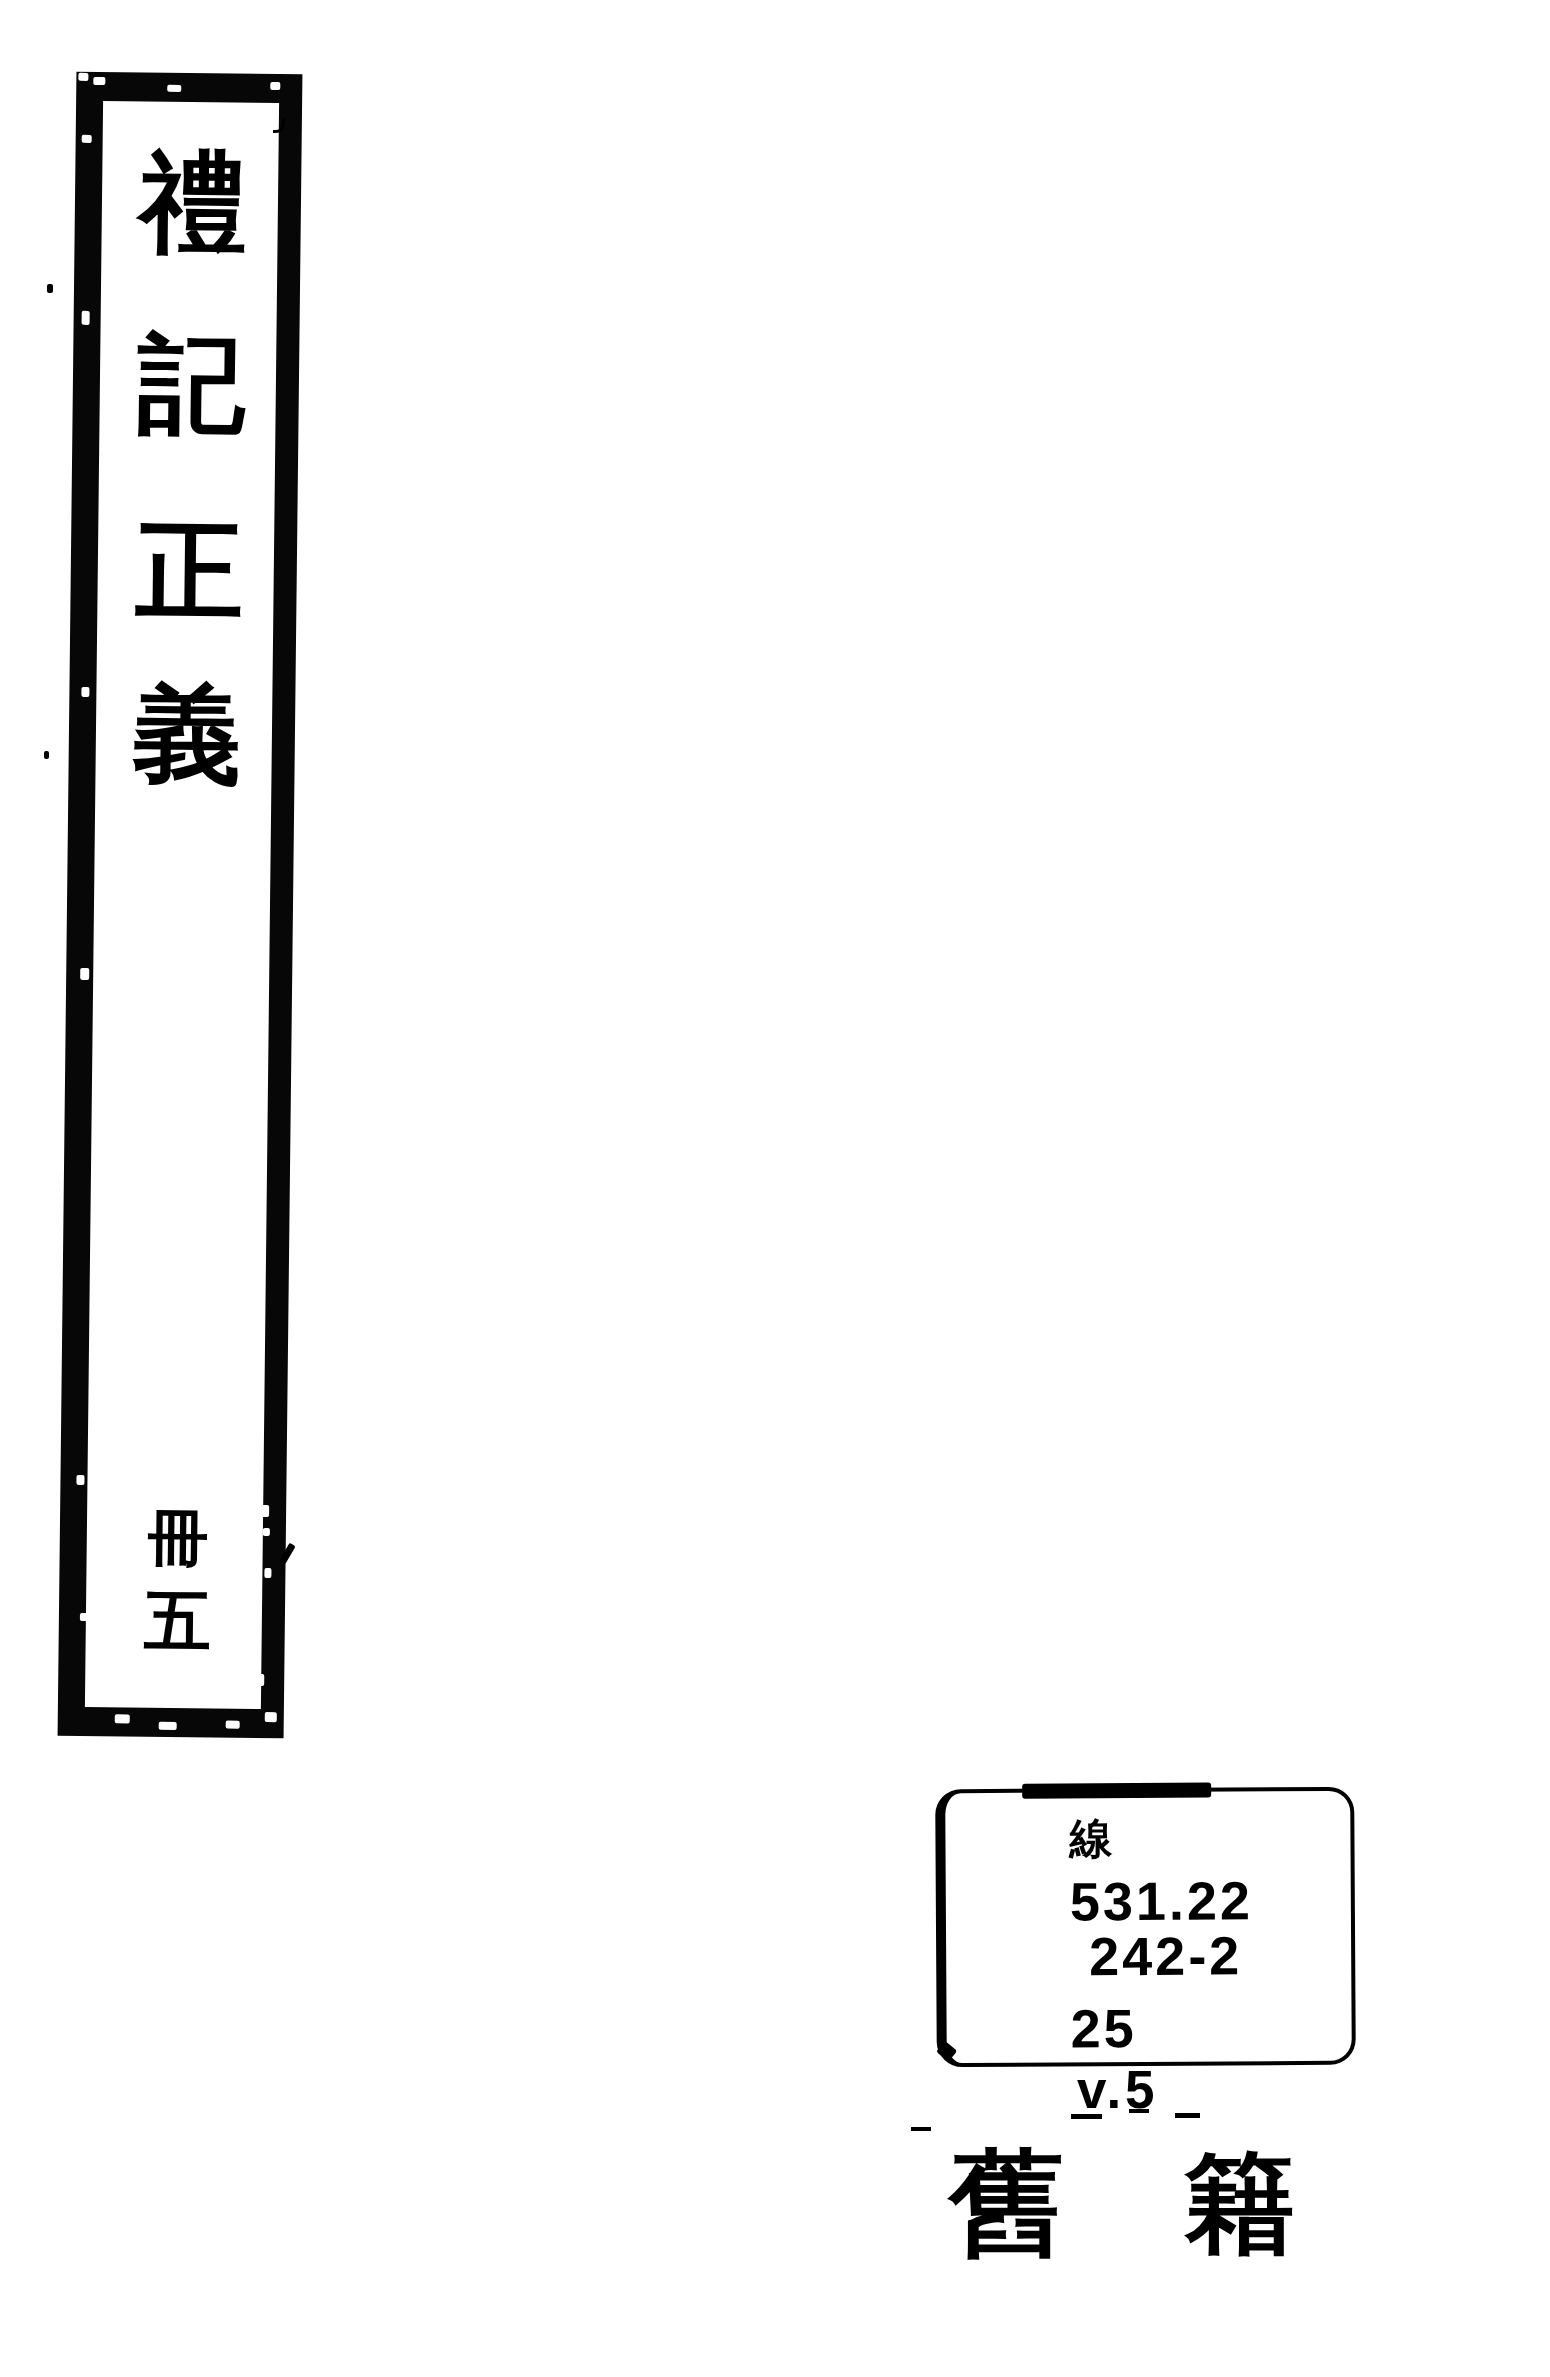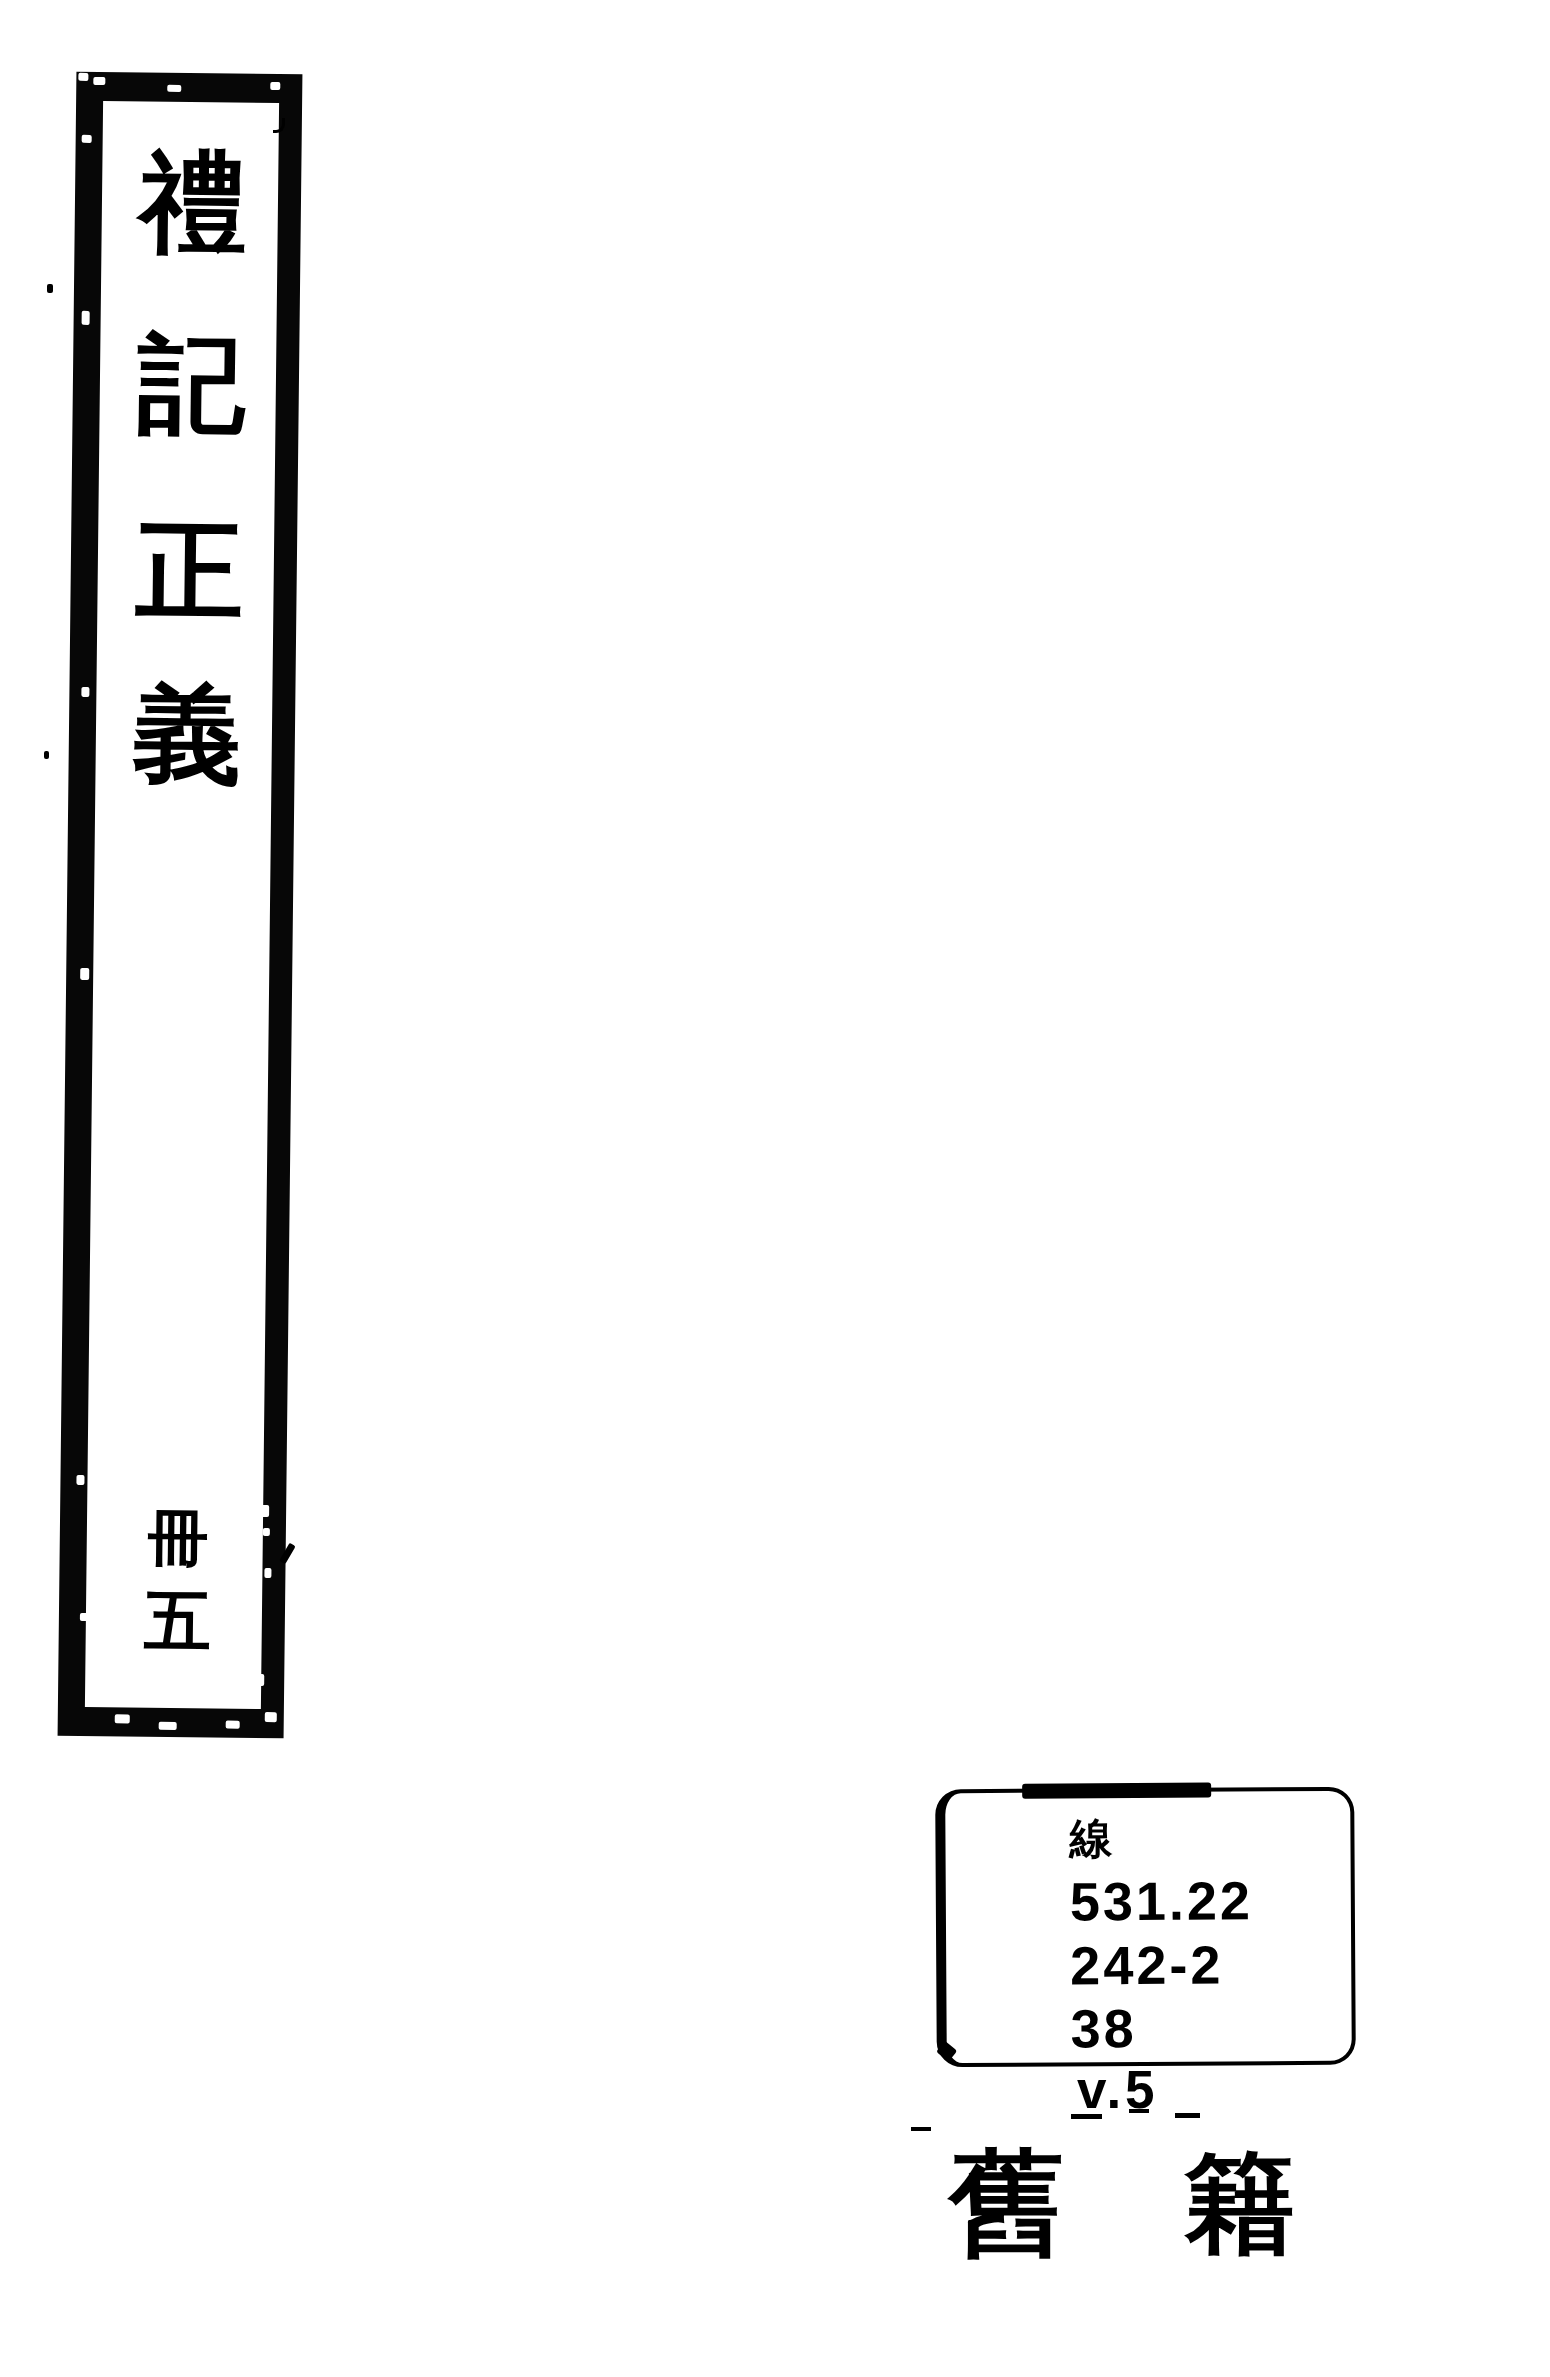--- a/index.html
+++ b/index.html
@@ -89,21 +89,21 @@
   .s3{left:-7.9px;top:251px;width:15.8px;height:13.8px;transform:rotate(40deg);}
   .cl-line{position:absolute;left:124px;line-height:1;white-space:nowrap;}
   .cl0{top:24.6px;font-size:43px;font-weight:600;}
   .num{
     font-family:"Liberation Sans", sans-serif;
     font-weight:700;
     font-size:54px;
     letter-spacing:3px;
   }
   .cl1{top:82px;}
-  .cl2{top:146px;}
+  .cl2{top:137px;margin-left:19px;}
   .cl3{top:209px;}
 
   
   .vol-text{
     position:absolute;left:1077px;top:2063px;
     font-family:"Liberation Sans", sans-serif;
     font-weight:700;font-size:53px;line-height:1;
     letter-spacing:3.9px;white-space:nowrap;
   }
   .u-dash{position:absolute;background:#000;}
@@ -160,21 +160,21 @@
   <div class="blk" style="left:47px;top:284px;width:5.9px;height:8.9px;"></div>
   <div class="blk" style="left:44px;top:751px;width:4.9px;height:7.9px;"></div>
 
   <div class="call-label">
     <div class="smudge s1"></div>
     <div class="smudge s2"></div>
     <div class="smudge s3"></div>
     <div class="cl-line cl0">線</div>
     <div class="cl-line num cl1">531.22</div>
     <div class="cl-line num cl2">242-2</div>
-    <div class="cl-line num cl3">38</div>
+    <div class="cl-line num cl3">25</div>
   </div>
 
   <div class="vol-text">v.5</div>
   <div class="u-dash d1"></div>
   <div class="u-dash d2"></div>
   <div class="u-dash d3"></div>
 
   <div class="small-dash"></div>
   <div class="stamp-char st0">舊</div>
   <div class="stamp-char st1">籍</div>

